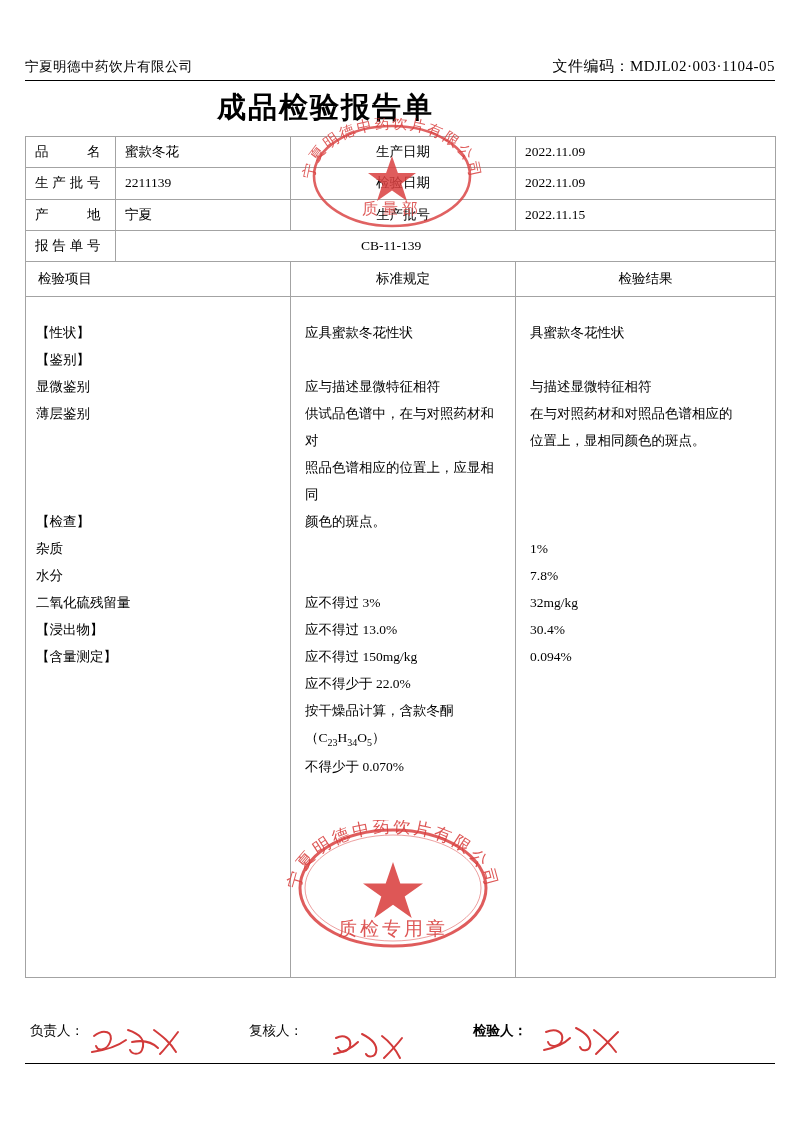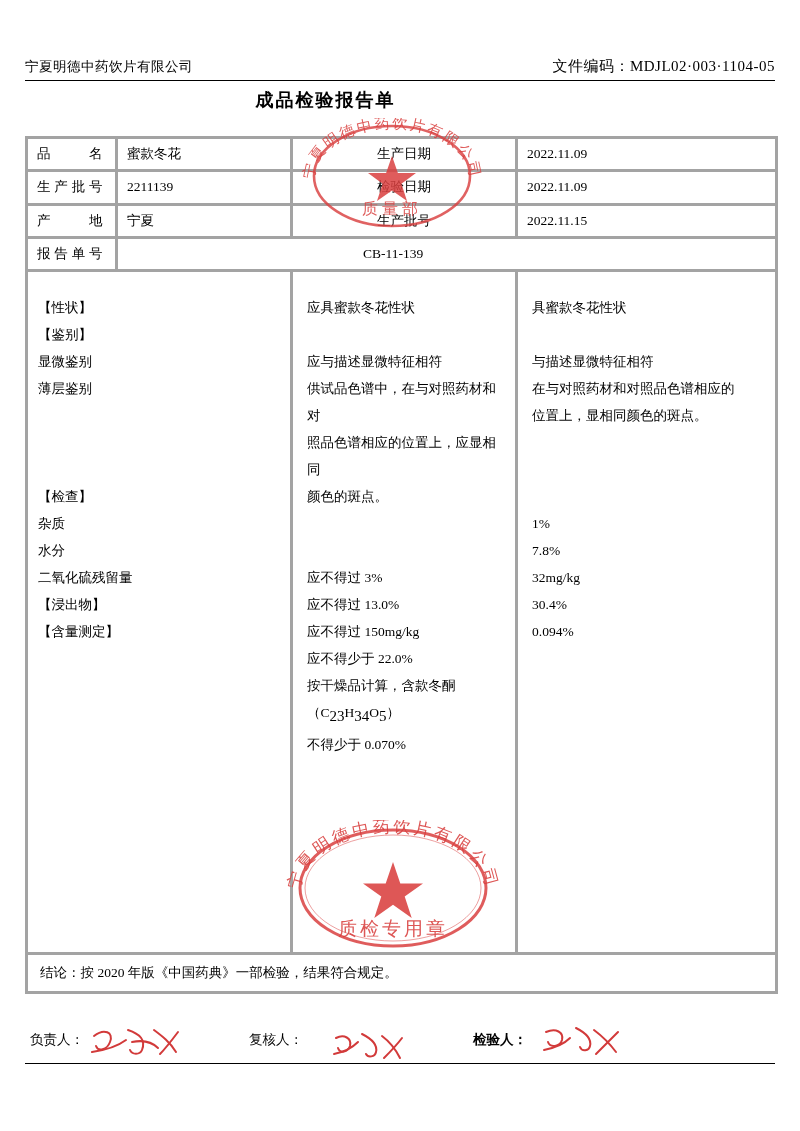--- a/index.html
+++ b/index.html
@@ -42,37 +42,37 @@
     width: 750px;
     height: 1px;
     background: #000;
   }
   .doc-title {
     position: absolute;
     left: 0;
     top: 88px;
     width: 651px;
     text-align: center;
-    font-size: 18px;
+    font-size: 29px;
     font-weight: bold;
     letter-spacing: 2px;
     font-family: "Liberation Serif", "DejaVu Serif", serif;
   }
   
   .main-table {
     position: absolute;
     left: 25px;
     top: 136px;
     width: 750px;
     border-collapse: collapse;
     table-layout: fixed;
     font-size: 13.5px;
   }
   .main-table td {
-    border: 3px solid #a3a3a3;
+    border: 1px solid #a3a3a3;
     padding: 0;
     vertical-align: top;
   }
   .cell {
     padding: 5px 9px 5px 9px;
     line-height: 1.5;
   }
   .lbl {
     letter-spacing: 0.5px;
     white-space: nowrap;
@@ -98,33 +98,33 @@
     vertical-align: top;
   }
   .item-list, .spec-list, .res-list {
     padding: 22px 10px 0 10px;
     line-height: 2.0;
     font-size: 13.5px;
   }
   .item-list .blank, .spec-list .blank, .res-list .blank { visibility: hidden; }
   .spec-list { padding-left: 14px; }
   .res-list { padding-left: 14px; font-family: Liberation Serif, serif; }
-  .sub { font-size: 15px; vertical-align: sub; }
+  .sub { font-size: 10px; vertical-align: sub; }
   
   .concl .cell { padding: 8px 12px; font-size: 13.5px; }
   
   .sign-row {
     position: absolute;
     left: 25px;
     top: 1022px;
     width: 750px;
     height: 40px;
     font-size: 13.5px;
   }
-  .sign-item { position: absolute; top: 0; margin-top: 9px; }
+  .sign-item { position: absolute; top: 0; }
   .sign-1 { left: 5px; }
   .sign-2 { left: 224px; }
   .sign-3 { left: 448px; font-weight: bold; }
   .bottom-rule {
     position: absolute;
     left: 25px;
     top: 1063px;
     width: 750px;
     height: 1px;
     background: #000;
@@ -213,20 +213,31 @@
         <td>
             <div class="cell">2022.11.15</div>
           </td>
       </tr>
       <tr class="row-h">
         <td>
             <div class="cell lbl"><span class="lbl-spread">报告单号</span></div>
           </td>
         <td colspan="4">
             <div class="cell" style="padding-left:245px;">CB-11-139</div>
+          </td>
+      </tr>
+      <tr class="colheads">
+        <td colspan="2">
+            <div class="colhead-inner left">检验项目</div>
+          </td>
+        <td colspan="2">
+            <div class="colhead-inner">标准规定</div>
+          </td>
+        <td>
+            <div class="colhead-inner">检验结果</div>
           </td>
       </tr>
       <tr>
         <td colspan="2" class="body-cell">
           <div class="item-list">
             <div>【性状】</div>
             <div>【鉴别】</div>
             <div>显微鉴别</div>
             <div>薄层鉴别</div>
             <div class="blank">&nbsp;</div>
@@ -268,25 +279,20 @@
             <div class="blank">&nbsp;</div>
             <div class="blank">&nbsp;</div>
             <div class="blank">&nbsp;</div>
             <div>1%</div>
             <div>7.8%</div>
             <div>32mg/kg</div>
             <div>30.4%</div>
             <div>0.094%</div>
           </div>
         </td>
-      </tr>
-      <tr class="concl">
-        <td colspan="5">
-            <div class="cell">结论：按 2020 年版《中国药典》一部检验，结果符合规定。</div>
-          </td>
       </tr>
     </tbody>
   </table>
 
   <div class="sign-row">
     <span class="sign-item sign-1">负责人：</span>
     <span class="sign-item sign-2">复核人：</span>
     <span class="sign-item sign-3">检验人：</span>
   </div>
   <div class="bottom-rule"></div>

